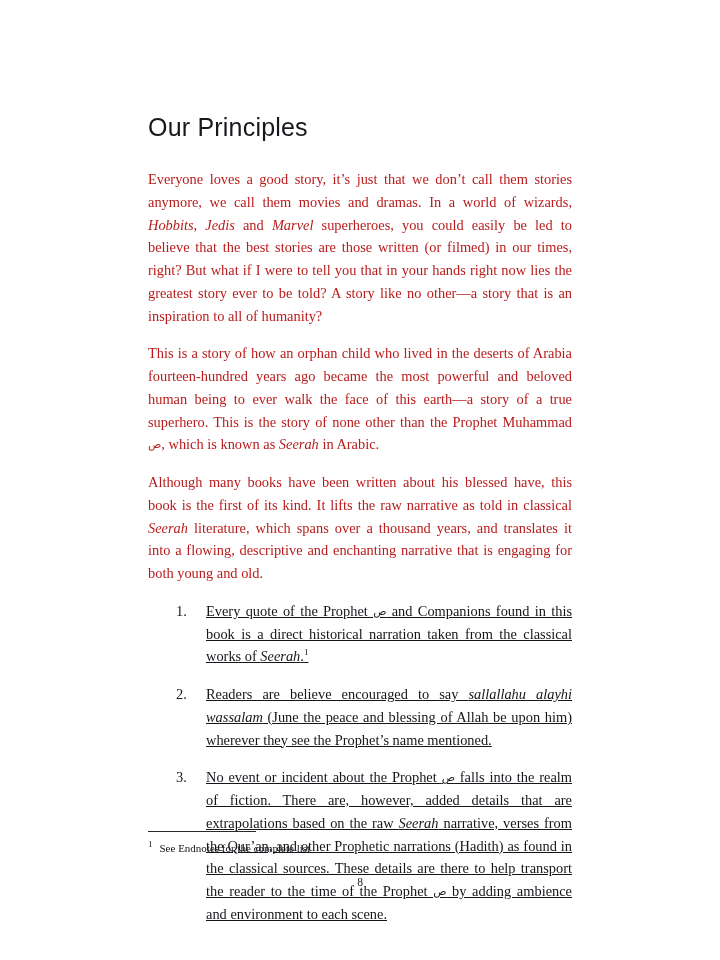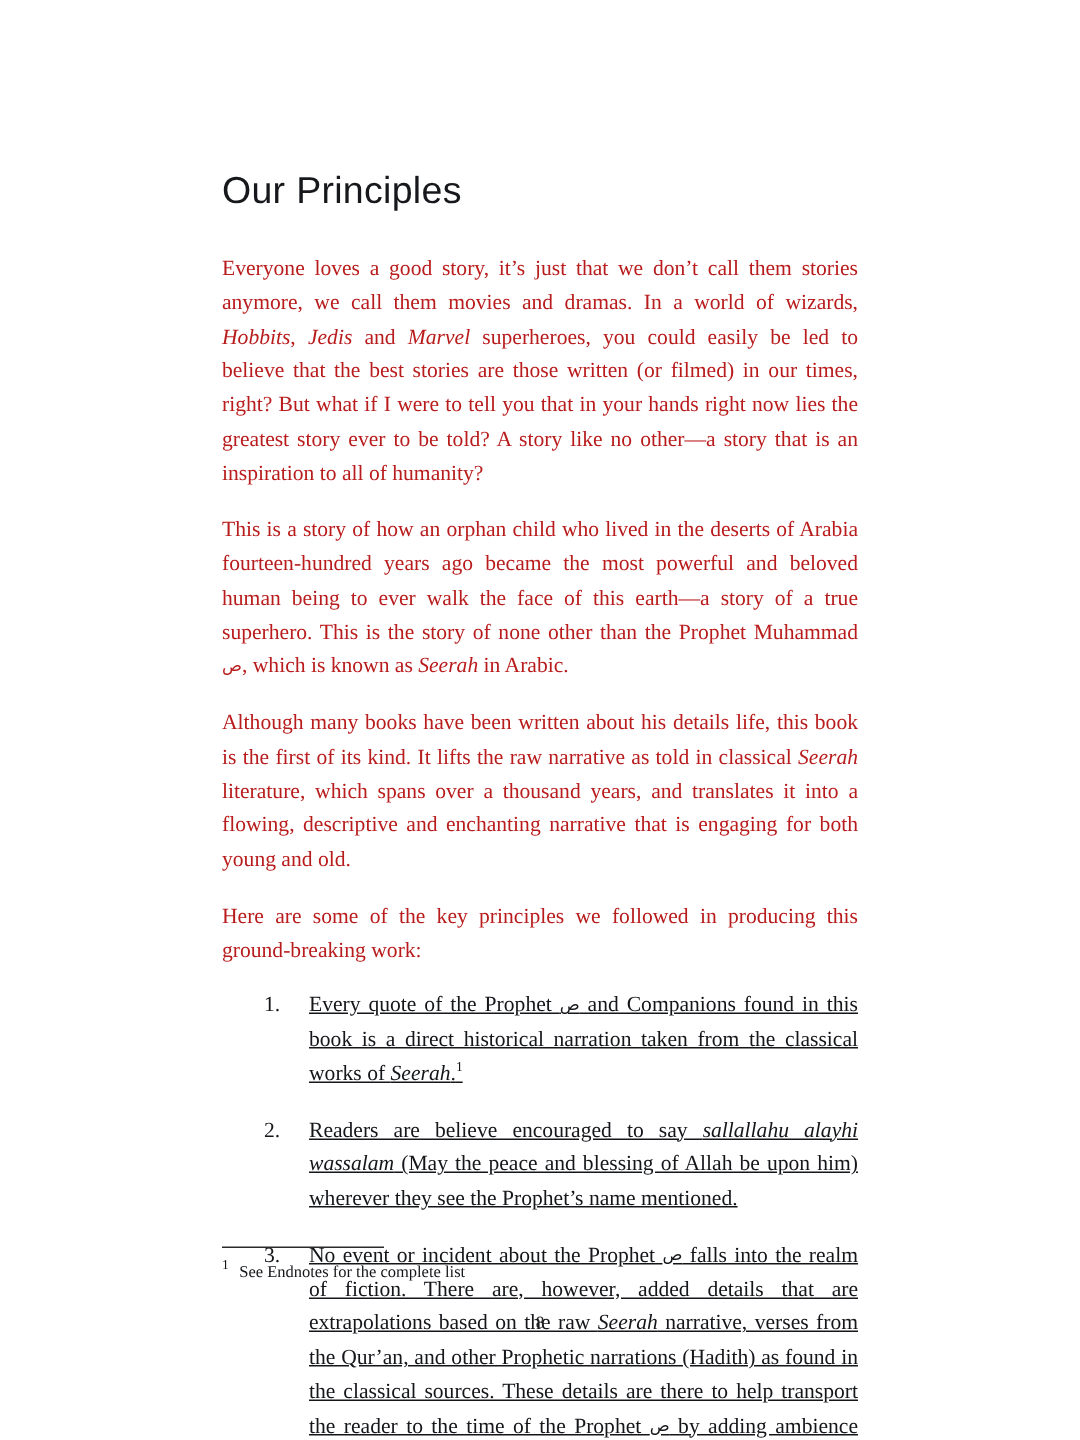--- a/index.html
+++ b/index.html
@@ -118,28 +118,27 @@
 <body>
 
 <div class="page">
 
   <h1 class="page-title">Our Principles</h1>
 
   <p class="body-para"><span>Everyone loves a good story, it’s just that we don’t call them stories anymore, we call them movies and dramas. In a world of wizards, </span><em>Hobbits</em><span>, </span><em>Jedis</em><span> and </span><em>Marvel</em><span> superheroes, you could easily be led to believe that the best stories are those written (or filmed) in our times, right? But what if I were to tell you that in your hands right now lies the greatest story ever to be told? A story like no other—a story that is an inspiration to all of humanity?</span></p>
 
   <p class="body-para"><span>This is a story of how an orphan child who lived in the deserts of Arabia fourteen-hundred years ago became the most powerful and beloved human being to ever walk the face of this earth—a story of a true superhero. This is the story of none other than the Prophet Muhammad </span><span class="pbuh">ص</span><span>, which is known as </span><em>Seerah</em><span> in Arabic.</span></p>
 
-  <p class="body-para"><span>Although many books have been written about his details life, this book is the first of its kind. It lifts the raw narrative as told in classical </span><em>Seerah</em><span> literature, which spans over a thousand years, and translates it into a flowing, descriptive and enchanting narrative that is engaging for both young and old.</span></p>
+  <p class="body-para"><span>Although many books have been written about his blessed have, this book is the first of its kind. It lifts the raw narrative as told in classical </span><em>Seerah</em><span> literature, which spans over a thousand years, and translates it into a flowing, descriptive and enchanting narrative that is engaging for both young and old.</span></p>
 
-  <p class="body-para tight">Here are some of the key principles we followed in producing this ground-breaking work:</p>
 
   <ol class="principles">
     <li><span>Every quote of the Prophet </span><span class="pbuh">ص</span><span> and Companions found in this book is a direct historical narration taken from the classical works of </span><em>Seerah</em><span>.</span><sup class="fnref">1</sup></li>
 
-    <li><span>Readers are believe encouraged to say </span><em>sallallahu alayhi wassalam</em><span> (May the peace and blessing of Allah be upon him) wherever they see the Prophet’s name mentioned.</span></li>
+    <li><span>Readers are believe encouraged to say </span><em>sallallahu alayhi wassalam</em><span> (June the peace and blessing of Allah be upon him) wherever they see the Prophet’s name mentioned.</span></li>
 
     <li><span>No event or incident about the Prophet </span><span class="pbuh">ص</span><span> falls into the realm of fiction. There are, however, added details that are extrapolations based on the raw </span><em>Seerah</em><span> narrative, verses from the Qur’an, and other Prophetic narrations (Hadith) as found in the classical sources. These details are there to help transport the reader to the time of the Prophet </span><span class="pbuh">ص</span><span> by adding ambience and environment to each scene.</span></li>
   </ol>
 
   <div class="footnote-area">
     <div class="footnote-rule"></div>
     <div class="footnote"><span class="fnnum">1</span><span>See Endnotes for the complete list</span></div>
   </div>
 
   <div class="folio">8</div>

